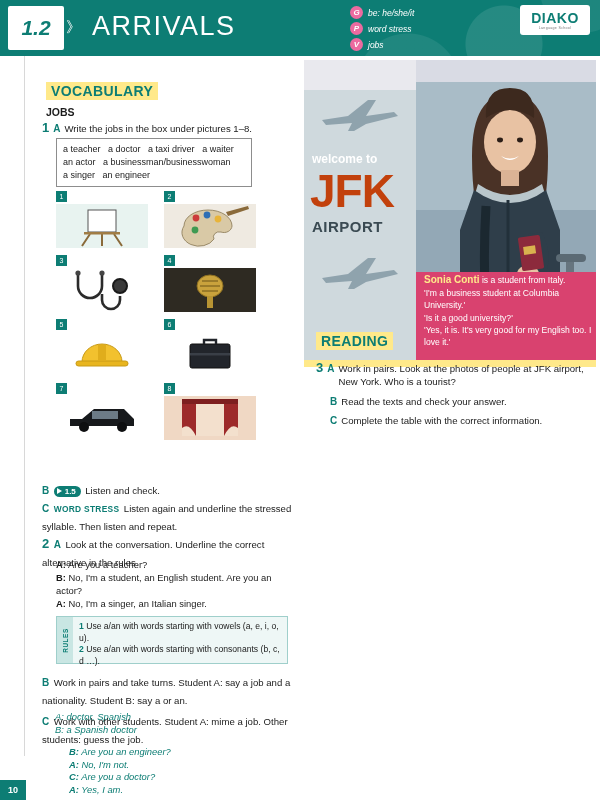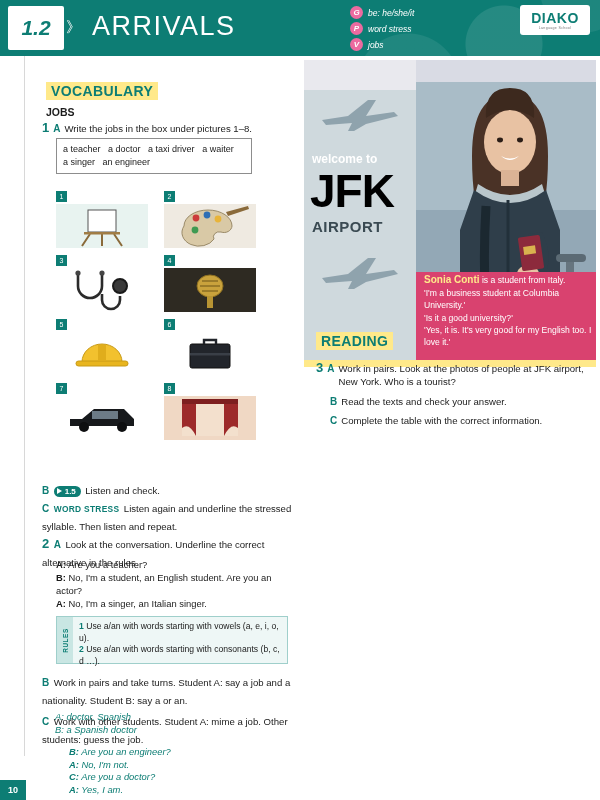--- a/index.html
+++ b/index.html
@@ -152,21 +152,21 @@
     position:absolute; left:0; top:0; width:112px; height:352px;
     background:#cfd9dd;
   }
   .jfk-side .stripe-pink { position:absolute; left:0; top:0; width:112px; height:30px; background:#e9e9ee; }
   .welcome-txt {
     position:absolute; left:8px; top:92px; width:100px;
     color:#ffffff; font-size:12px; font-weight:bold;
   }
   .jfk-txt {
     position:absolute; left:6px; top:104px; width:104px;
-    color:#000000; font-size:46px; font-weight:bold; letter-spacing:-1px;
+    color:#c2410c; font-size:46px; font-weight:bold; letter-spacing:-1px;
   }
   .airport-txt {
     position:absolute; left:8px; top:158px; color:#3a4a52; font-size:15px; font-weight:bold; letter-spacing:0.5px;
   }
   .plane1 { position:absolute; left:14px; top:38px; }
   .plane2 { position:absolute; left:14px; top:196px; }
 
   .photo-person {
     position:absolute; left:112px; top:0; width:180px; height:300px;
     background:linear-gradient(180deg,#b9c6cf 0%, #9fb1bd 55%, #8fa6b4 100%);
@@ -229,20 +229,24 @@
         <span class="ex-line">Write the jobs in the box under pictures 1–8.</span>
       </div>
     </div>
 
     <div class="wordbox">
       <div class="wrow">
         <span>a teacher</span>&nbsp;&nbsp;
         <span>a doctor</span>&nbsp;&nbsp;
         <span>a taxi driver</span>&nbsp;&nbsp;
         <span>a waiter</span>
+      </div>
+      <div class="wrow">
+        <span>an actor</span>&nbsp;&nbsp;
+        <span>a businessman/businesswoman</span>
       </div>
       <div class="wrow">
         <span>a singer</span>&nbsp;&nbsp;
         <span>an engineer</span>
       </div>
     </div>
 
     <div class="pic-grid">
 
       <div class="pic-row">

